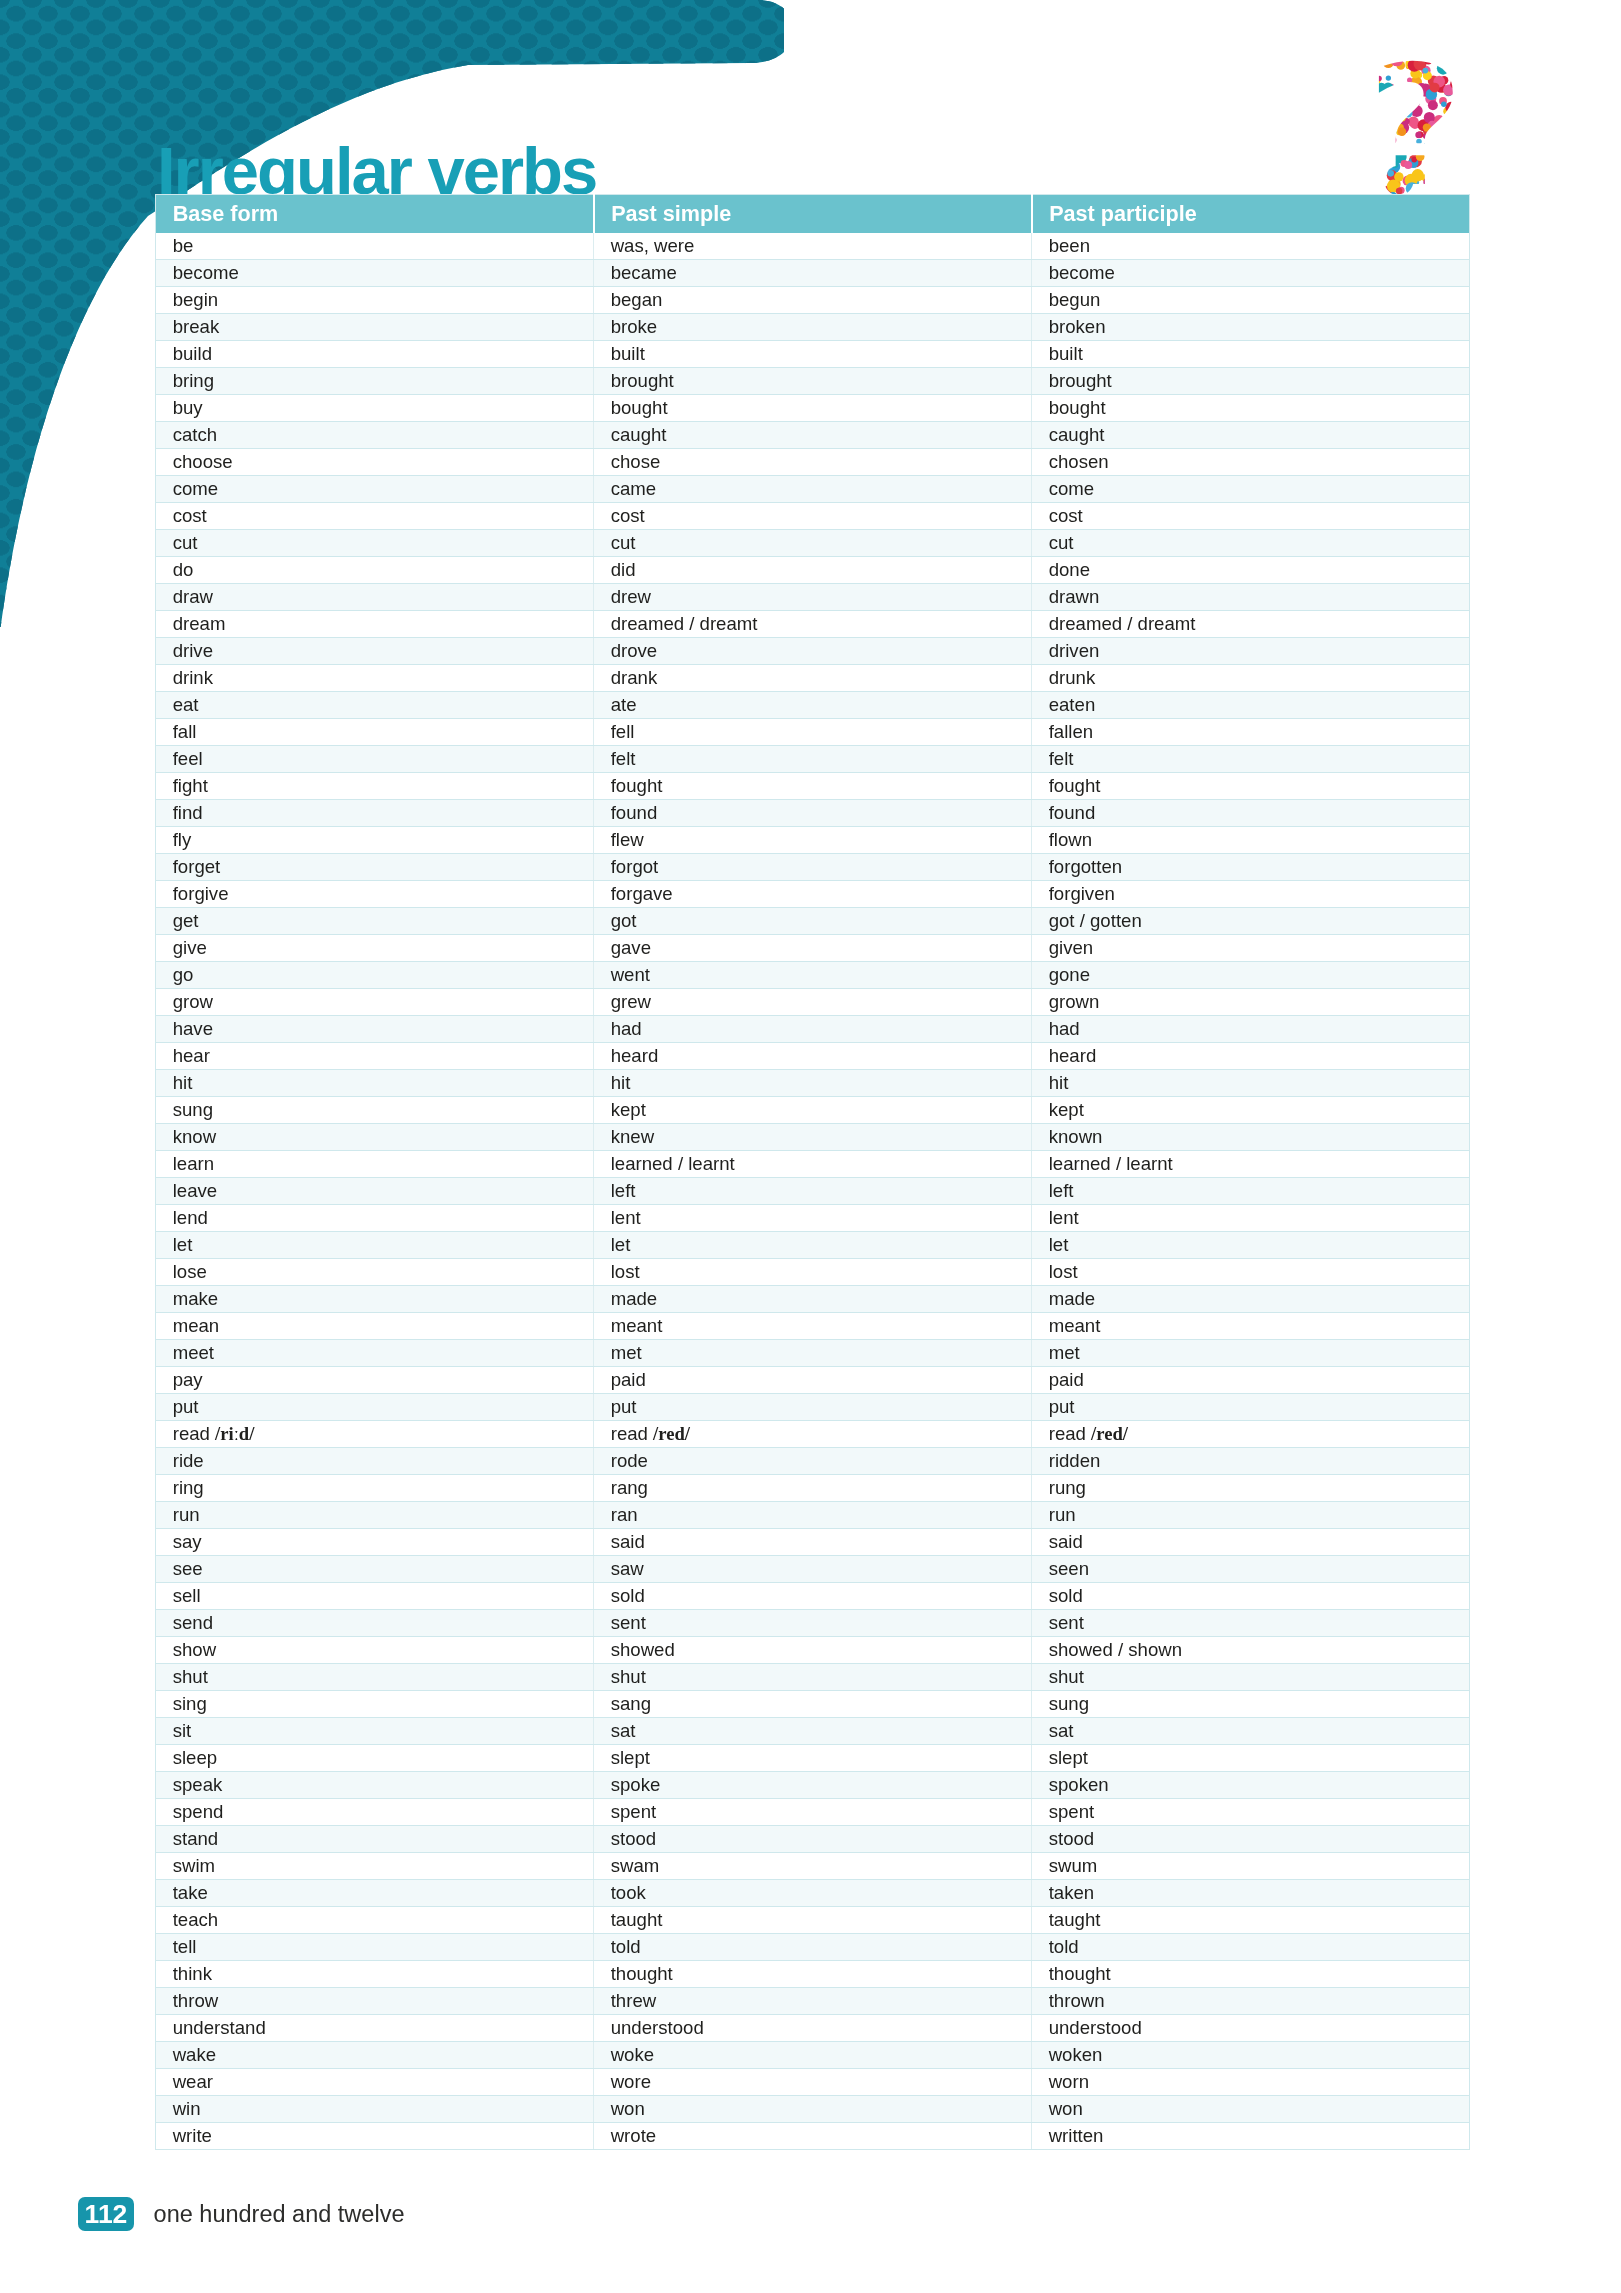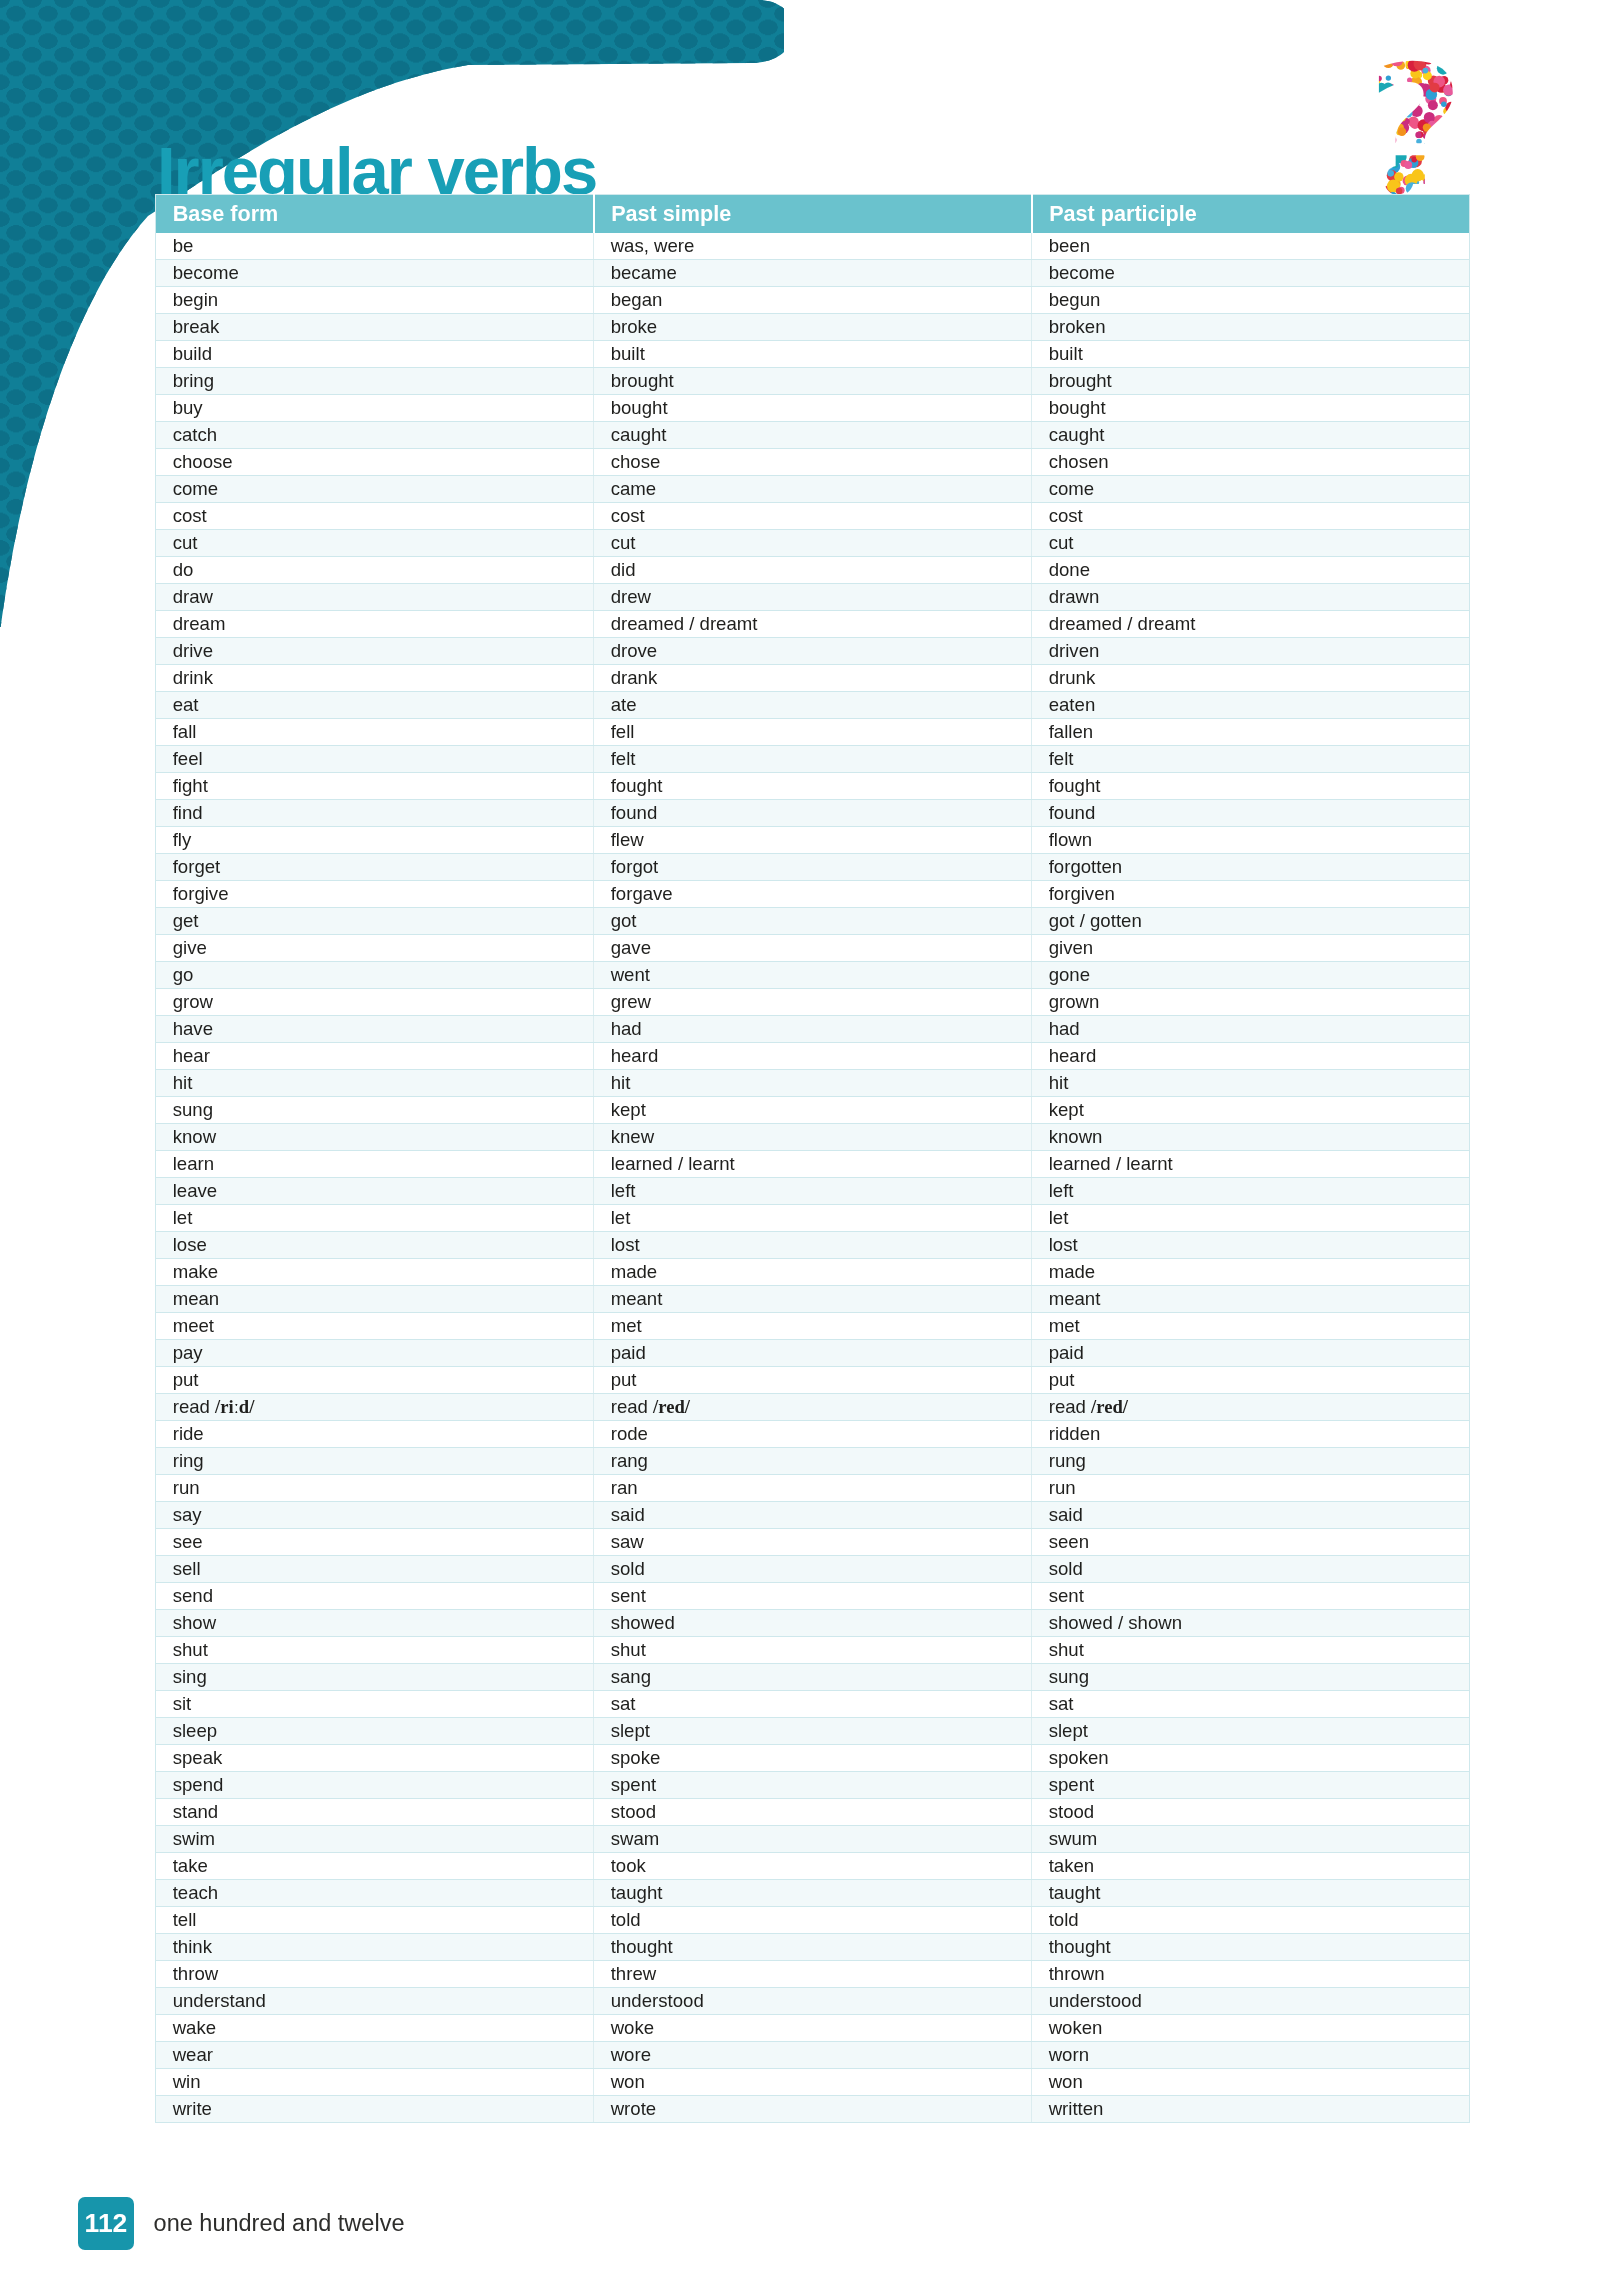--- a/index.html
+++ b/index.html
@@ -46,21 +46,21 @@
     border-bottom:1px solid var(--line,#cfe8ec);
     border-left:1px solid #dcedf0;
     white-space:nowrap;overflow:hidden;
   }
   table.verbs td:first-child{border-left:none;}
   table.verbs tbody tr:nth-child(even) td{background:var(--alt-row,#f2f9fa);}
   .ipa{font-family:"Liberation Serif","DejaVu Serif",serif;font-weight:bold;}
   
   .footer{position:absolute;left:78px;top:2197px;display:flex;align-items:center;gap:19.6px;}
   .page-badge{
-    min-width:56px;height:53px;border-radius:6.9px;
+    min-width:56px;height:34px;border-radius:6.9px;
     background:var(--badge,#1795ab);color:#ffffff;
     font-size:26.5px;font-weight:bold;
     display:flex;align-items:center;justify-content:center;
   }
   .footer-label{font-size:23.5px;color:#2d2d2b;}
 </style>
 </head>
 <body>
 
 <div class="swoosh"></div>
@@ -497,20 +497,25 @@
           <td>learn</td>
           <td>learned / learnt</td>
           <td>learned / learnt</td>
         </tr>
         <tr>
           <td>leave</td>
           <td>left</td>
           <td>left</td>
         </tr>
         <tr>
+          <td>lend</td>
+          <td>lent</td>
+          <td>lent</td>
+        </tr>
+        <tr>
           <td>let</td>
           <td>let</td>
           <td>let</td>
         </tr>
         <tr>
           <td>lose</td>
           <td>lost</td>
           <td>lost</td>
         </tr>
         <tr>

